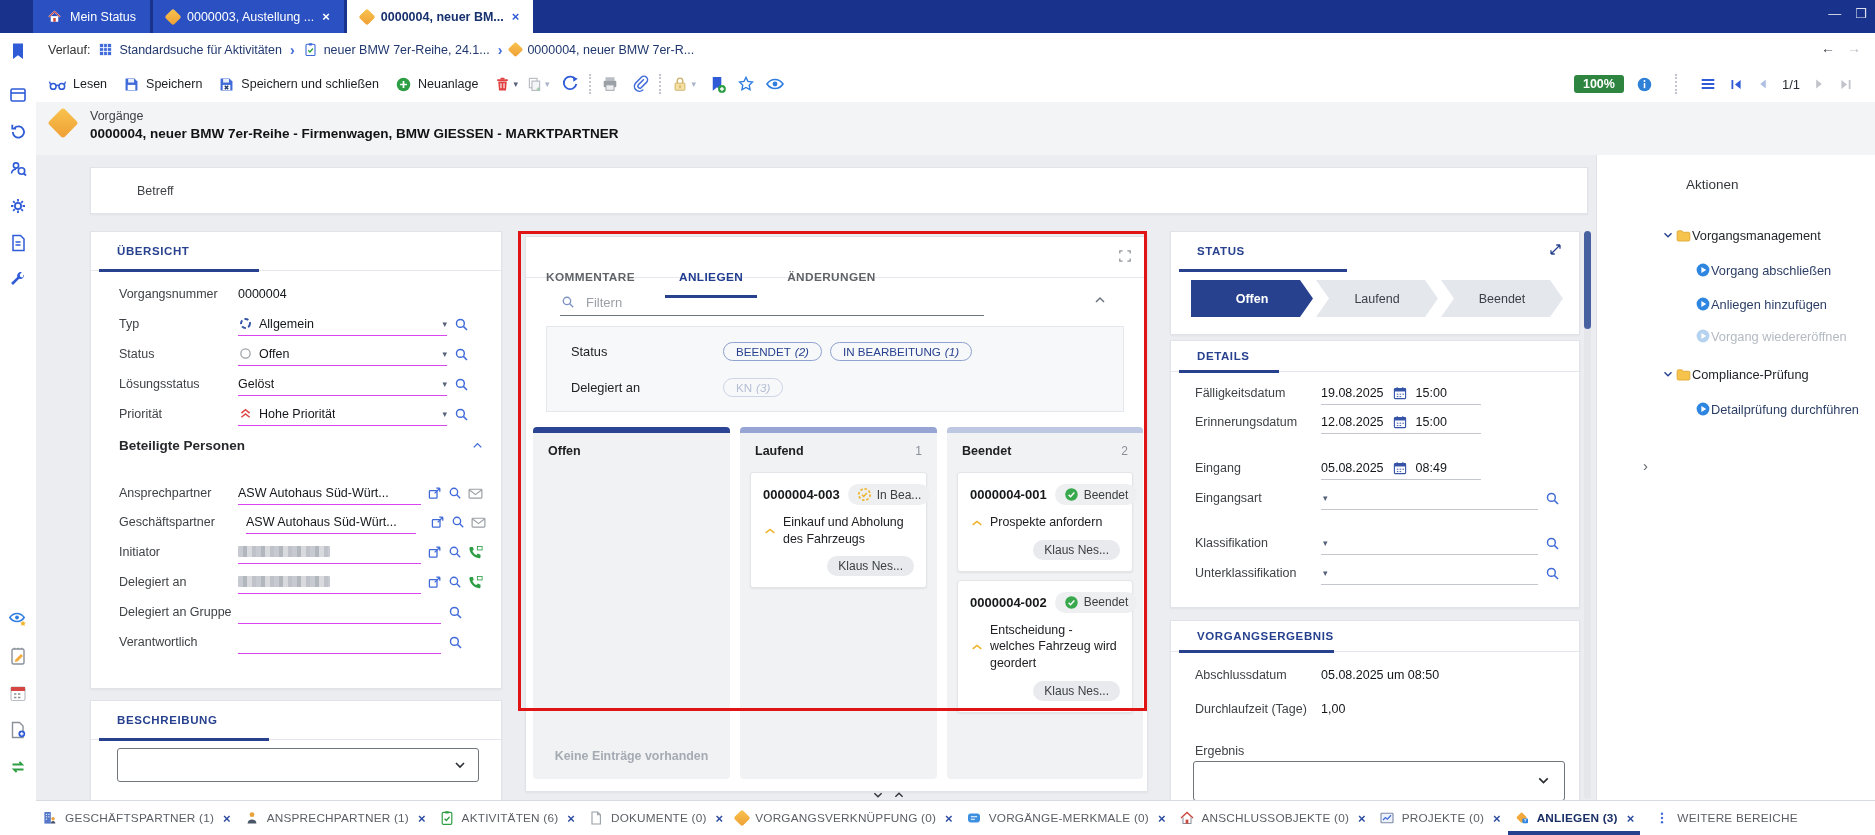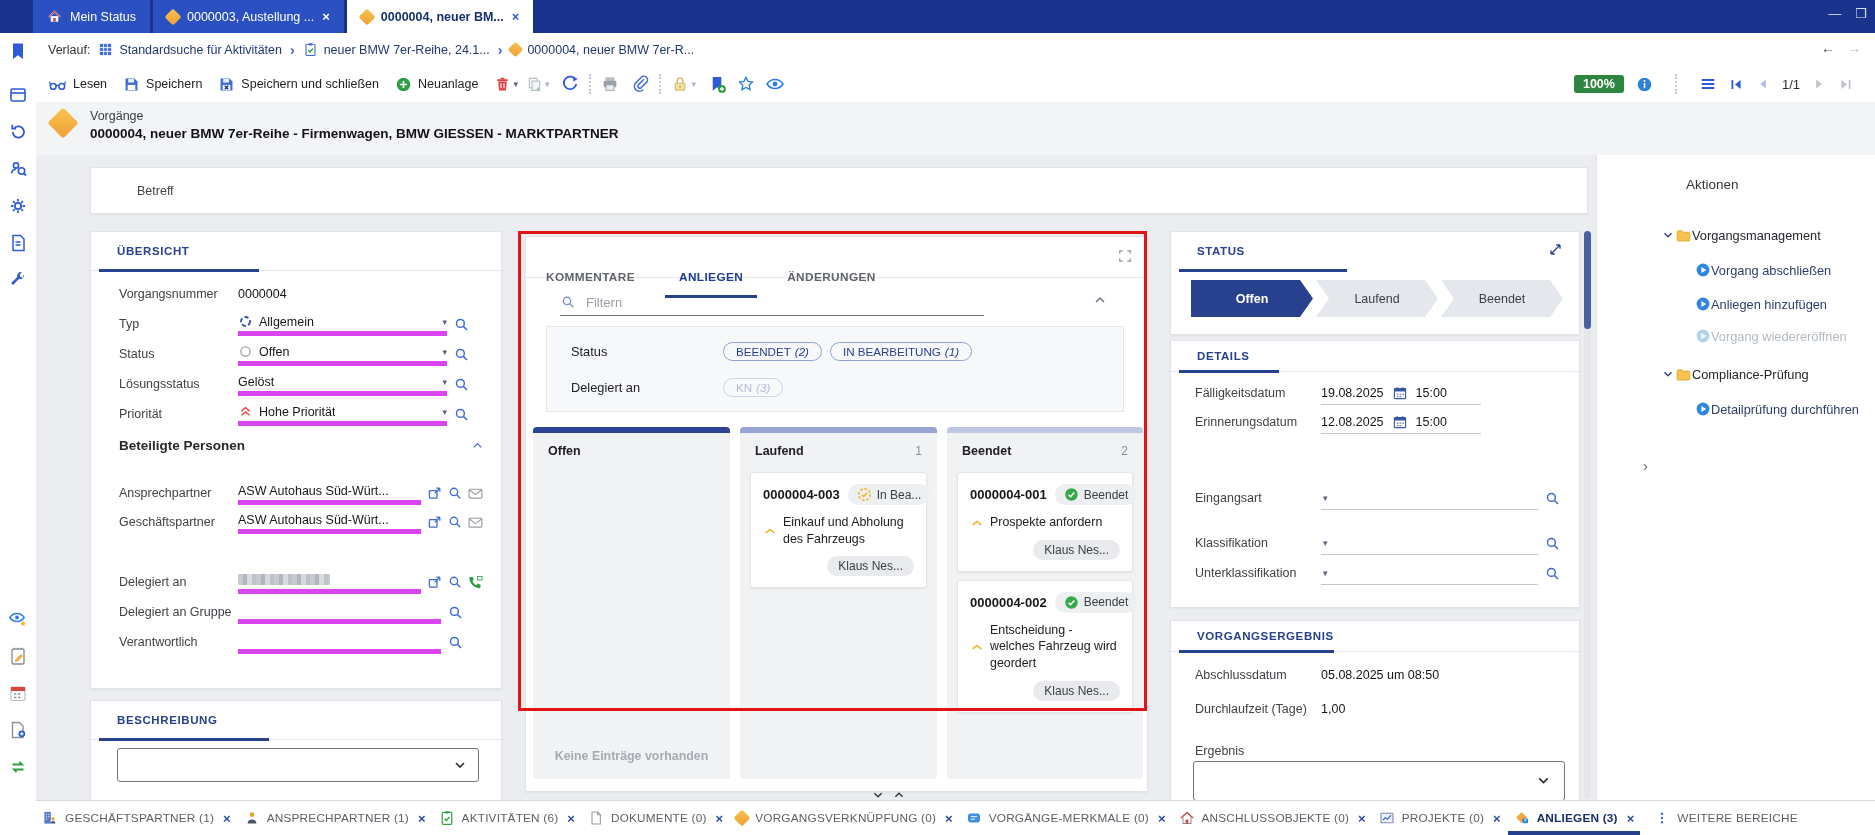--- a/index.html
+++ b/index.html
@@ -43,21 +43,21 @@
   .htitle{position:absolute;left:54px;top:24px;font-size:13.5px;font-weight:bold;color:#121316;}
   
   .content{position:absolute;left:36px;top:155px;right:0;height:646px;background:#ebedf0;overflow:hidden;}
   .panel{position:absolute;background:#fff;border:1px solid #e0e3e8;box-shadow:0 1px 2px rgba(0,0,0,.05);box-sizing:border-box;}
   .sechead{position:relative;height:38px;border-bottom:1px solid #e4e7ec;}
   .sechead .t{position:absolute;left:26px;top:13px;font-size:11.5px;font-weight:bold;letter-spacing:.6px;color:#27418f;}
   .sechead .bar{position:absolute;left:8px;bottom:-2px;height:3px;background:#27418f;}
   
   .frow{position:absolute;display:flex;align-items:center;height:24px;font-size:12.5px;color:#141619;}
   .flbl{color:#3f4246;flex:none;}
-  .fval{display:flex;align-items:center;gap:6px;border-bottom:5px solid #d946ef;height:23px;box-sizing:border-box;}
+  .fval{display:flex;align-items:center;gap:6px;border-bottom:1px solid #d946ef;height:23px;box-sizing:border-box;}
   .fval.noline{border-bottom:none;}
   .fval .vtext{white-space:nowrap;overflow:hidden;}
   .fval .endcaret{margin-left:auto;}
   .rowicons{display:flex;align-items:center;gap:4px;margin-left:6px;}
   .blurval{width:92px;height:11px;border-radius:1px;
      background:repeating-linear-gradient(90deg,#c7cad0 0 5px,#b2b6bd 5px 9px,#d8dade 9px 14px,#bfc3c9 14px 18px);}
   .secsub{position:absolute;font-size:13.5px;color:#26282c;font-weight:bold;}
   
   .subject-lbl{position:absolute;left:46px;top:16px;font-size:12.5px;color:#3f4246;}
   .subject-val{position:absolute;left:183px;right:28px;top:8px;height:25px;border-bottom:1px solid #c3c7cd;font-size:12.5px;color:#141619;display:flex;align-items:center;}
@@ -545,21 +545,21 @@
             </span>
           <span class="ico">
               <svg width="17" height="17" viewBox="0 0 20 20">
                 <rect x="2.5" y="5" width="15" height="10.5" rx="1" fill="#fff" stroke="#9aa0a6" stroke-width="1.4"></rect>
                 <path d="m3 5.8 7 5.5 7-5.5" fill="none" stroke="#9aa0a6" stroke-width="1.4"></path>
               </svg>
             </span>
         </span>
       </div>
 
-      <div class="frow" style="left:28px;right:14px;top:278px;">
+      <div class="frow" style="left:28px;right:14px;top:278px;gap:8px;">
         <span class="flbl" style="width:119px">Geschäftspartner</span>
         <span class="fval" style="width:183px">
             <span class="vtext">ASW Autohaus Süd-Würt...</span>
           </span>
         <span class="rowicons">
           <span class="ico">
               <svg width="16" height="16" viewBox="0 0 20 20">
                 <rect x="3" y="7" width="9.5" height="9.5" rx="1" fill="none" stroke="#3f6ad8" stroke-width="1.6"></rect>
                 <path d="M9.5 10.5 16 4M16 4h-4.4M16 4v4.4" stroke="#3f6ad8" stroke-width="1.6" fill="none"></path>
               </svg>
@@ -572,20 +572,46 @@
             </span>
           <span class="ico">
               <svg width="17" height="17" viewBox="0 0 20 20">
                 <rect x="2.5" y="5" width="15" height="10.5" rx="1" fill="#fff" stroke="#9aa0a6" stroke-width="1.4"></rect>
                 <path d="m3 5.8 7 5.5 7-5.5" fill="none" stroke="#9aa0a6" stroke-width="1.4"></path>
               </svg>
             </span>
         </span>
       </div>
 
+      <div class="frow" style="left:28px;right:14px;top:308px;">
+        <span class="flbl" style="width:119px">Initiator</span>
+        <span class="fval" style="width:183px">
+            <span class="blurval"></span>
+          </span>
+        <span class="rowicons">
+          <span class="ico">
+              <svg width="16" height="16" viewBox="0 0 20 20">
+                <rect x="3" y="7" width="9.5" height="9.5" rx="1" fill="none" stroke="#3f6ad8" stroke-width="1.6"></rect>
+                <path d="M9.5 10.5 16 4M16 4h-4.4M16 4v4.4" stroke="#3f6ad8" stroke-width="1.6" fill="none"></path>
+              </svg>
+            </span>
+          <span class="ico">
+              <svg width="16" height="16" viewBox="0 0 20 20">
+                <circle cx="8.7" cy="8.7" r="4.6" fill="none" stroke="#3f6ad8" stroke-width="1.7"></circle>
+                <path d="M12.2 12.2 16.5 16.5" stroke="#3f6ad8" stroke-width="1.7"></path>
+              </svg>
+            </span>
+          <span class="ico">
+              <svg width="17" height="17" viewBox="0 0 20 20">
+                <path d="M6.8 3.4 8 6.5 6.4 8.1c.9 2.2 2.6 3.9 4.8 4.8l1.6-1.6 3.1 1.2v2.7c0 .8-.7 1.5-1.5 1.5-6.2-.4-11.2-5.4-11.6-11.6 0-.8.7-1.5 1.5-1.5z" fill="#2e9e44"></path>
+                <rect x="12.2" y="3" width="5.6" height="4" fill="#fff" stroke="#2e9e44" stroke-width="1"></rect>
+              </svg>
+            </span>
+        </span>
+      </div>
 
       <div class="frow" style="left:28px;right:14px;top:338px;">
         <span class="flbl" style="width:119px">Delegiert an</span>
         <span class="fval" style="width:183px">
             <span class="blurval"></span>
           </span>
         <span class="rowicons">
           <span class="ico">
               <svg width="16" height="16" viewBox="0 0 20 20">
                 <rect x="3" y="7" width="9.5" height="9.5" rx="1" fill="none" stroke="#3f6ad8" stroke-width="1.6"></rect>
@@ -844,20 +870,35 @@
                 <rect x="3" y="4.5" width="14" height="12.5" rx="1" fill="#fff" stroke="#3554a8" stroke-width="1.4"></rect>
                 <path d="M3 4.5h14v3.6H3z" fill="#3554a8"></path>
                 <path d="M6.5 4.5V2.8M13.5 4.5V2.8" stroke="#3554a8" stroke-width="1.6"></path>
                 <path d="M6 11.5h2M9.5 11.5h2M13 11.5h2M6 14.5h2M9.5 14.5h2" stroke="#3554a8" stroke-width="1.2"></path>
               </svg>
             </span>
           <span>15:00</span>
         </span>
       </div>
 
+      <div class="drow" style="top:115px;">
+        <span class="flbl">Eingang</span>
+        <span class="dval dates">
+          <span>05.08.2025</span>
+          <span class="ico">
+              <svg width="16" height="16" viewBox="0 0 20 20">
+                <rect x="3" y="4.5" width="14" height="12.5" rx="1" fill="#fff" stroke="#3554a8" stroke-width="1.4"></rect>
+                <path d="M3 4.5h14v3.6H3z" fill="#3554a8"></path>
+                <path d="M6.5 4.5V2.8M13.5 4.5V2.8" stroke="#3554a8" stroke-width="1.6"></path>
+                <path d="M6 11.5h2M9.5 11.5h2M13 11.5h2M6 14.5h2M9.5 14.5h2" stroke="#3554a8" stroke-width="1.2"></path>
+              </svg>
+            </span>
+          <span>08:49</span>
+        </span>
+      </div>
 
       <div class="drow" style="top:145px;">
         <span class="flbl">Eingangsart</span>
         <span class="dval grow">
             <span class="caret endcaret" style="margin-right:2px">▾</span>
           </span>
         <span class="rowicons">
             <span class="ico">
               <svg width="17" height="17" viewBox="0 0 20 20">
                 <circle cx="8.7" cy="8.7" r="4.6" fill="none" stroke="#3f6ad8" stroke-width="1.7"></circle>

